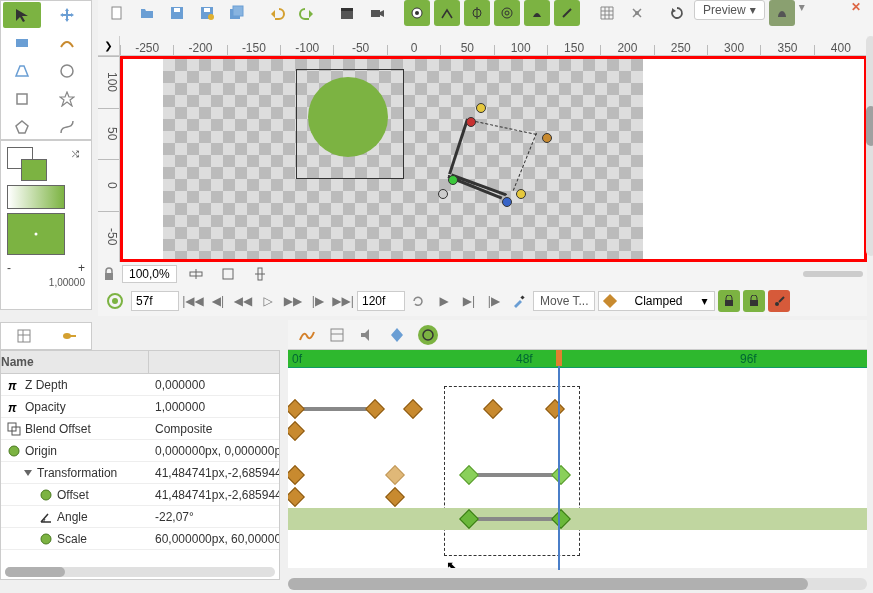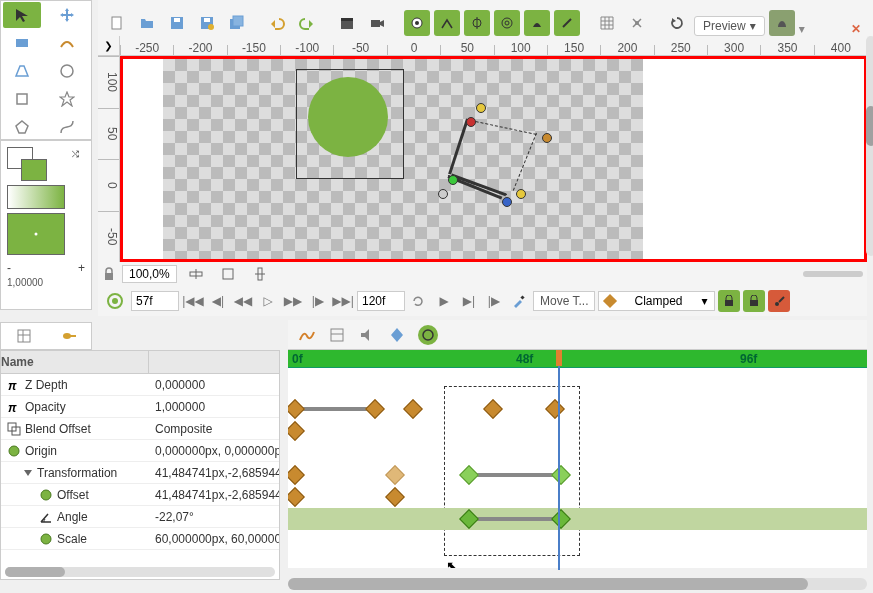--- a/index.html
+++ b/index.html
@@ -28,21 +28,21 @@
 #params-panel .row { display:flex; border-bottom:1px solid #eee; height:22px; align-items:center; }
 #params-panel .row .c1 { width:148px; padding:0 6px; display:flex; align-items:center; gap:4px; color:#333; }
 #params-panel .row .c2 { flex:1; padding:0 6px; color:#333; white-space:nowrap; overflow:hidden; }
 #params-panel .row.sel { background:#9ebd74; color:#000; }
 #params-panel .scrollbar-h { position:absolute; bottom:2px; left:4px; right:4px; height:10px; background:#e0e0e0; border-radius:5px; }
 #params-panel .scrollbar-h .thumb { position:absolute; left:0; width:60px; height:10px; background:#b0b0b0; border-radius:5px; }
 .ind1 { padding-left: 22px !important; }
 .ind2 { padding-left: 38px !important; }
 
 
-#main-toolbar { position:absolute; left:98px; top:0; right:0; height:36px; background:#f4f4f4; display:flex; align-items:flex-end; padding:0 6px; gap:4px; }
+#main-toolbar { position:absolute; left:98px; top:0; right:0; height:36px; background:#f4f4f4; display:flex; align-items:flex-start; padding:0 6px; gap:4px; }
 .tbtn { width:26px; height:26px; display:inline-flex; align-items:center; justify-content:center; border-radius:3px; }
 .grn { background:#7cb342; }
 .sep { width:6px; }
 #preview-dd { display:flex; align-items:center; gap:4px; padding:2px 8px; background:#fff; border:1px solid #ccc; border-radius:3px; color:#555; }
 #close-app { color:#d64; font-weight:bold; width:22px; text-align:center; }
 
 
 #canvas-wrap { position:absolute; left:98px; top:36px; right:6px; height:226px; background:#fff; }
 #ruler-h { position:absolute; left:22px; right:0; top:0; height:20px; background:#f4f4f4; border-bottom:1px solid #ccc; display:flex; align-items:flex-end; font-size:9px; color:#555; }
 #ruler-h span { flex:1; text-align:center; border-left:1px solid #bbb; height:10px; line-height:6px; padding-top:0; }
@@ -79,21 +79,21 @@
 .tr-btn { width:22px; height:22px; display:inline-flex; align-items:center; justify-content:center; color:#777; }
 #move-label { padding:2px 6px; background:#fff; border:1px solid #ccc; color:#555; min-width:52px; }
 #interp-dd { display:flex; align-items:center; gap:19px; padding:2px 6px; background:#fff; border:1px solid #ccc; }
 .diamond { width:10px; height:10px; background:#c88a2f; transform:rotate(45deg); display:inline-block; }
 .lockbtn { width:22px; height:22px; background:#7cb342; border-radius:3px; display:inline-flex; align-items:center; justify-content:center; }
 
 
 #tl-tabs { position:absolute; left:288px; top:320px; right:6px; height:30px; background:#f4f4f4; display:flex; align-items:center; gap:12px; padding:0 10px; border-bottom:1px solid #ccc; }
 
 
-#tl-ruler { position:absolute; left:288px; top:350px; right:6px; height:18px; background:#2eb82e; color:#063; font-size:10px; display:flex; align-items:center; border-bottom:1px solid #196;font-weight:bold; }
+#tl-ruler { position:absolute; left:288px; top:350px; right:6px; height:18px; background:#2eb82e; color:#063; font-size:10px; display:flex; align-items:center; border-bottom:1px solid #196; }
 #tl-ruler span { position:absolute; }
 #tl-playhead { position:absolute; left:558px; top:350px; width:2px; height:220px; background:#4a7ec8; z-index:5; }
 #tl-playhead::before { content:''; position:absolute; top:0; left:-2px; width:6px; height:16px; background:#e08030; }
 
 
 #tl-body { position:absolute; left:288px; top:368px; right:6px; height:200px; background:#fff; overflow:hidden; }
 .tl-track { position:absolute; left:0; right:0; height:22px; }
 .tl-track.sel { background:#c0d6a0; }
 .kf { position:absolute; width:14px; height:14px; transform:rotate(45deg); top:4px; }
 .kf.br { background:#c88a2f; border:1px solid #8a5a15; }
@@ -171,21 +171,21 @@
     <span style="position:absolute;right:6px;top:2px;font-size:9px">⤭</span>
   </div>
   <div class="wide" style="background:linear-gradient(to right,#fff,#7cb342)"></div>
   <div class="wide" style="height:42px;background:#7cb342;position:relative">
     <span style="position:absolute;left:50%;top:50%;width:3px;height:3px;background:#fff;border-radius:50%;transform:translate(-50%,-50%)"></span>
   </div>
   <div class="zoomrow">
     <span id="minus">-</span>
     <span id="plus">+</span>
   </div>
-  <div style="text-align:left;font-size:10px;color:#555;margin-top:2px">1,00000</div>
+  <div style="text-align:right;font-size:10px;color:#555;margin-top:2px">1,00000</div>
 </div>
 
 <div id="keys-bar">
   <span>
       <svg width="16" height="16">
         <rect x="2" y="2" width="12" height="12" fill="none" stroke="#888"></rect>
         <line x1="2" y1="7" x2="14" y2="7" stroke="#888"></line>
         <line x1="7" y1="2" x2="7" y2="14" stroke="#888"></line>
       </svg>
     </span>

